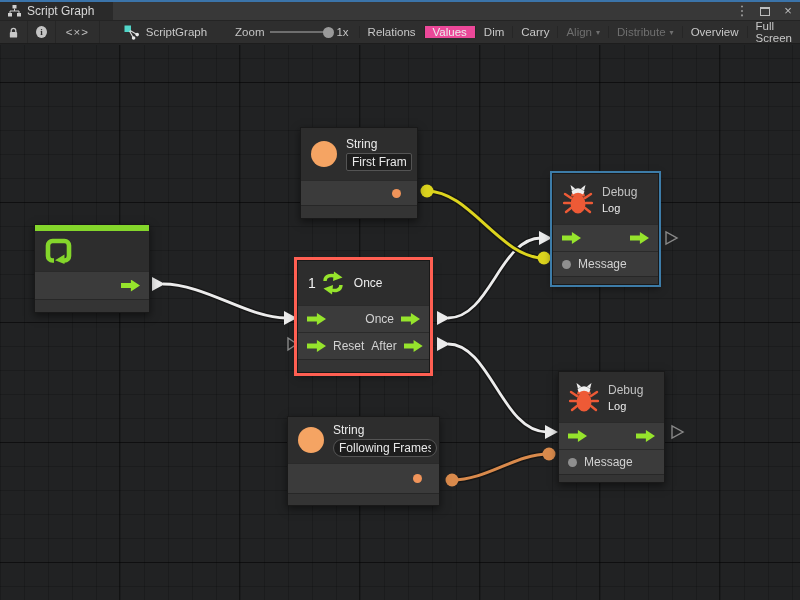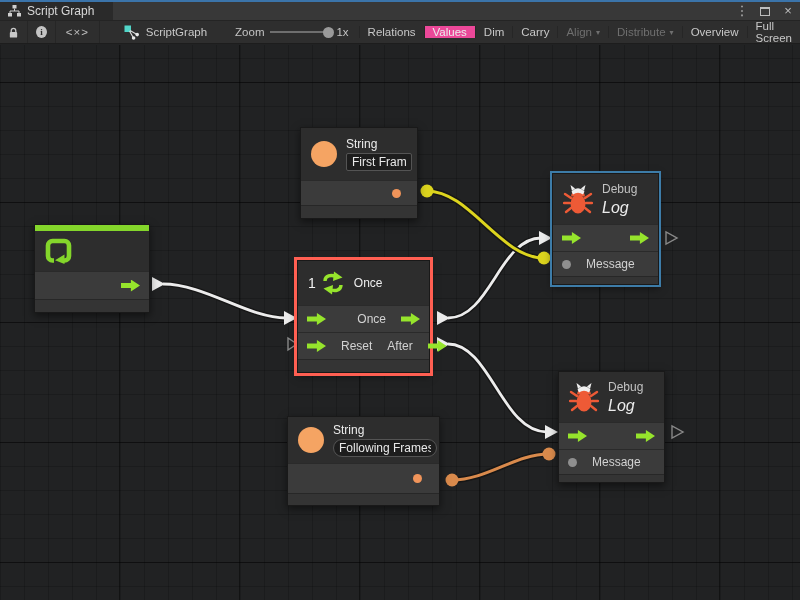--- a/index.html
+++ b/index.html
@@ -47,27 +47,27 @@
     background-size:120px 120px, 120px 120px, 24px 24px, 24px 24px;
     background-position:-1px 0, 0 37px, 0 0, 0 13px; }
   .wires { position:absolute; left:0; top:0; z-index:1; }
 
   
   .node { position:absolute; z-index:2; background:#3b3b3b; border:1px solid #191919;
           box-shadow:0 3px 8px rgba(0,0,0,.5); color:#e6e6e6; font-size:12px; }
   .node.sel-red { box-shadow:0 0 0 3px #ff5f52, 0 3px 8px rgba(0,0,0,.5); }
   .node.sel-blue { outline:2px solid #3d7ca8; outline-offset:0px; }
   .n-header { background:#2d2d2d; display:flex; align-items:center; gap:9px; padding:8px 10px; }
-  .n-row { display:flex; align-items:center; gap:15px; padding:0 9px; border-top:1px solid #2a2a2a; background:#3b3b3b; }
+  .n-row { display:flex; align-items:center; gap:7px; padding:0 9px; border-top:1px solid #2a2a2a; background:#3b3b3b; }
   .n-footer { background:#343434; border-top:1px solid #272727; }
   .accent-bar { height:6px; background:#84d62b; }
   .title { color:#ececec; font-size:12px; }
   .subtitle { color:#b5b5b5; font-size:10px; margin-top:2px; }
   .cat { color:#c2c2c2; font-size:12px; }
-  .big-title { color:#ececec; font-size:16px; margin-top:1px;font-style:italic; }
+  .big-title { color:#ececec; font-size:11px; margin-top:1px; }
   .port-label { color:#d2d2d2; }
   .flow-arrow { width:19px; height:12px; background:#96e42c; flex:0 0 auto;
       clip-path:polygon(0 29%,52% 29%,52% 0,100% 50%,52% 100%,52% 71%,0 71%); }
   .ml-auto { margin-left:auto; }
   .orange-circle { width:26px; height:26px; border-radius:50%; background:#f5a463; flex:0 0 auto; }
   .dot-port { width:9px; height:9px; border-radius:50%; background:#8f8f8f; flex:0 0 auto; }
   .orange-port { width:9px; height:9px; border-radius:50%; background:#f0945a; flex:0 0 auto; }
   .value-field { background:#1d1d1d; border:1px solid #545454; border-radius:2px; color:#e8e8e8;
                  font-size:12px; height:18px; padding:0 5px; font-family:"Liberation Sans",sans-serif; }
   .hcol { display:flex; flex-direction:column; justify-content:center; gap:2px; }

